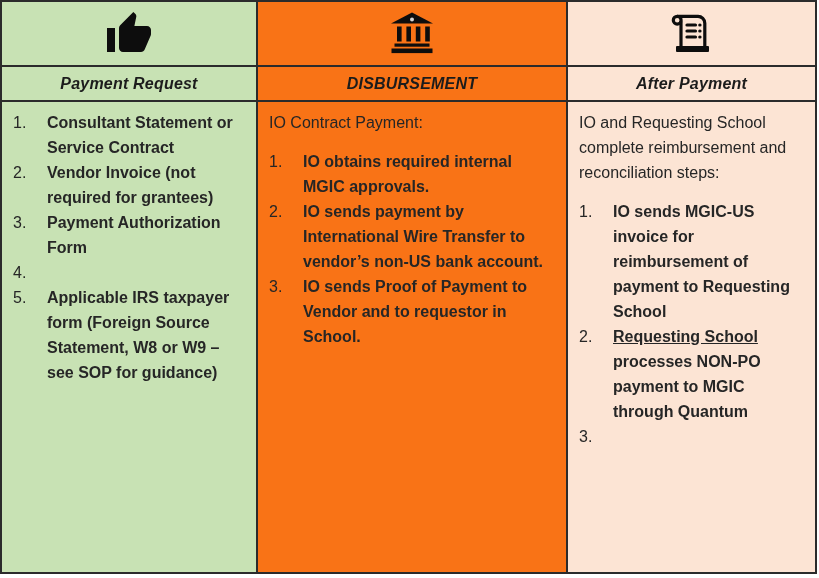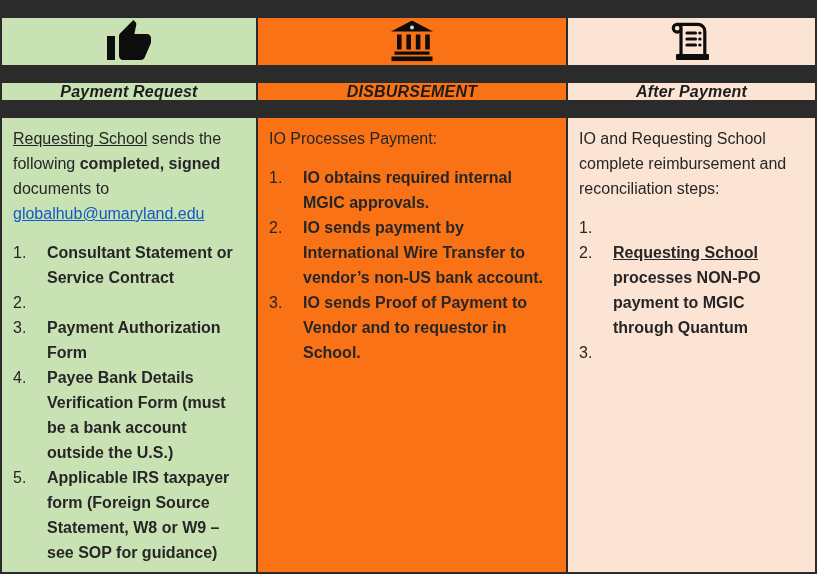--- a/index.html
+++ b/index.html
@@ -13,21 +13,21 @@
   }
   .board {
     width: 817px; height: 574px;
     border: 2px solid #2b2b2b;
     background: #2b2b2b; 
     display: grid;
     grid-template-columns: 254px 308px 1fr;
     grid-template-rows: 63px 33px 1fr;
     gap: 2px;
   }
-  .cell { overflow: hidden; margin-top: 16px; }
+  .cell { overflow: hidden; }
   .c-green { background: #c8e2b4; }
   .c-gray  { background: #f97316; }
   .c-peach { background: #fce4d4; }
   .icon-cell { display: flex; align-items: center; justify-content: center; }
   .icon-cell svg { display: block; }
   .header-cell {
     display: flex; align-items: center; justify-content: center;
     font-size: 16px; font-weight: bold; font-style: italic;
     color: #1c1c1c; letter-spacing: .2px;
   }
@@ -88,46 +88,45 @@
     <span>Payment Request</span>
   </div>
   <div class="cell c-gray header-cell">
     <span>DISBURSEMENT</span>
   </div>
   <div class="cell c-peach header-cell">
     <span>After Payment</span>
   </div>
 
   <div class="cell c-green body-cell">
-    <p class="intro"><span class="uline">Requesting School</span><span> sends the following </span><span class="bold">completed, signed</span><span> documents to </span><a class="email-link">globalhub@umaryland.edu</a></p>
     <div class="list">
       <div class="li">
           <span class="num">1.</span>
           <span class="li-text">Consultant Statement or Service Contract</span>
         </div>
       <div class="li">
           <span class="num">2.</span>
+          <span class="li-text">Vendor Invoice (not required for grantees)</span>
         </div>
       <div class="li">
           <span class="num">3.</span>
           <span class="li-text">Payment Authorization Form</span>
         </div>
       <div class="li">
           <span class="num">4.</span>
-          <span class="li-text">Payee Bank Details Verification Form (must be a bank account outside the U.S.)</span>
         </div>
       <div class="li">
           <span class="num">5.</span>
           <span class="li-text">Applicable IRS taxpayer form (Foreign Source Statement, W8 or W9 – see SOP for guidance)</span>
         </div>
     </div>
   </div>
 
   <div class="cell c-gray body-cell">
-    <p class="intro">IO Processes Payment:</p>
+    <p class="intro">IO Contract Payment:</p>
     <div class="list">
       <div class="li">
           <span class="num">1.</span>
           <span class="li-text">IO obtains required internal MGIC approvals.</span>
         </div>
       <div class="li">
           <span class="num">2.</span>
           <span class="li-text">IO sends payment by International Wire Transfer to vendor’s non-US bank account.</span>
         </div>
       <div class="li">
@@ -135,20 +134,21 @@
           <span class="li-text">IO sends Proof of Payment to Vendor and to requestor in School.</span>
         </div>
     </div>
   </div>
 
   <div class="cell c-peach body-cell">
     <p class="intro">IO and Requesting School complete reimbursement and reconciliation steps:</p>
     <div class="list">
       <div class="li">
           <span class="num">1.</span>
+          <span class="li-text">IO sends MGIC-US invoice for reimbursement of payment to Requesting School</span>
         </div>
       <div class="li">
           <span class="num">2.</span>
           <span class="li-text"><span class="uline">Requesting School</span><span> processes NON-PO payment to MGIC through Quantum</span></span>
         </div>
       <div class="li">
           <span class="num">3.</span>
         </div>
     </div>
   </div>

